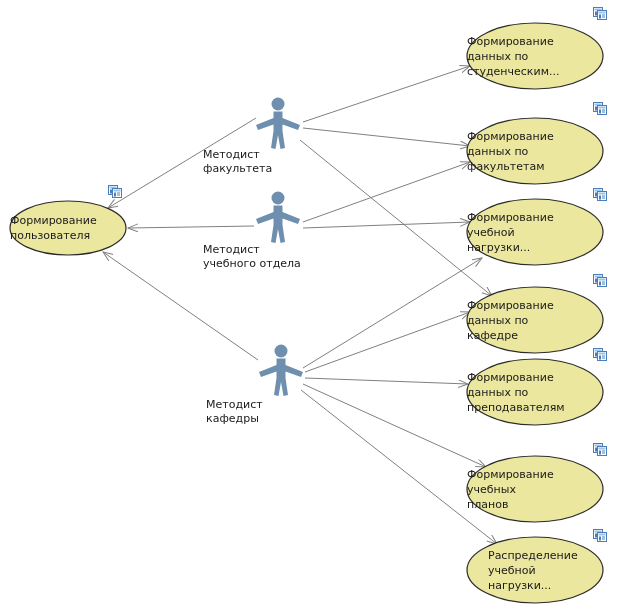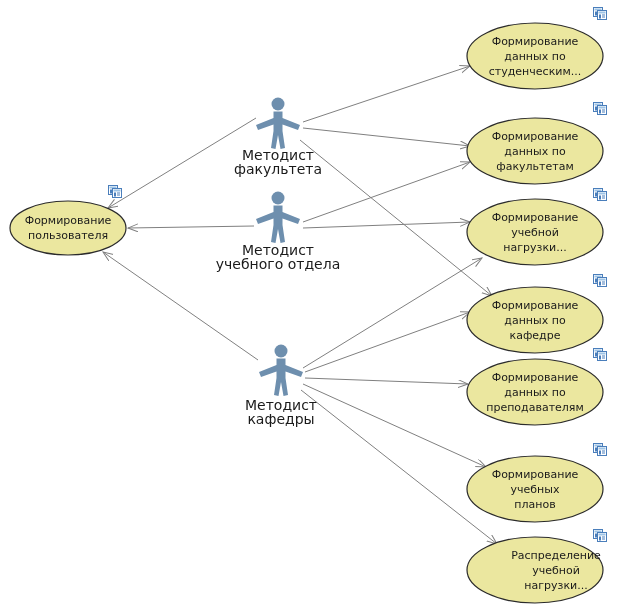--- a/index.html
+++ b/index.html
@@ -1,26 +1,26 @@
 <!DOCTYPE html>
 <html><head>
 <meta charset="utf-8">
 <style>
   html,body{margin:0;padding:0;background:#ffffff;}
   body{width:620px;height:610px;font-family:"DejaVu Sans",sans-serif;}
   #stage{position:relative;width:620px;height:610px;overflow:hidden;background:#fff;}
   svg.layer{position:absolute;left:0;top:0;width:620px;height:610px;}
   .uc-label{
-    position:absolute;text-align:center;color:#1a1a1a;
+    position:absolute;color:#1a1a1a;
     font-family:"DejaVu Sans",sans-serif;font-size:11px;line-height:15px;
     pointer-events:none;white-space:pre-line;
   }
   .actor-label{
-    position:absolute;text-align:center;color:#1a1a1a;
-    font-family:"DejaVu Sans",sans-serif;font-size:14px;line-height:14px;
+    position:absolute;text-align:left;color:#1a1a1a;
+    font-family:"DejaVu Sans",sans-serif;font-size:11px;line-height:14px;
     white-space:pre-line;
   }
   .doc-icon{position:absolute;width:14px;height:13px;}
 </style>
 </head>
 <body>
 
 <div id="stage">
 
   <svg class="layer" id="connector-layer" viewBox="0 0 620 610" xmlns="http://www.w3.org/2000/svg">

